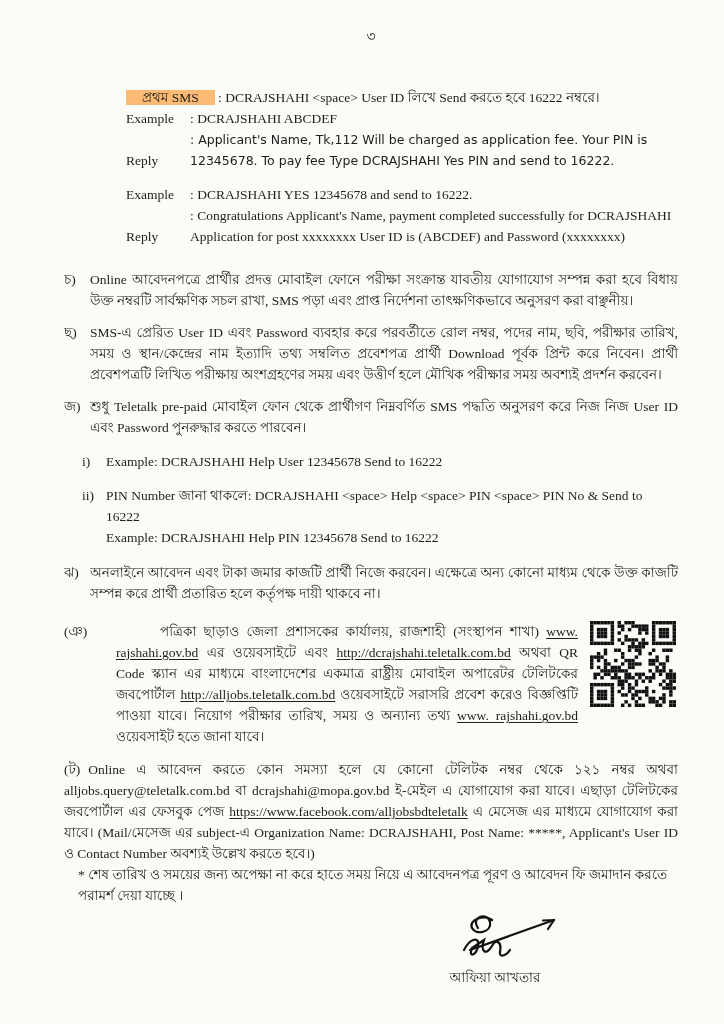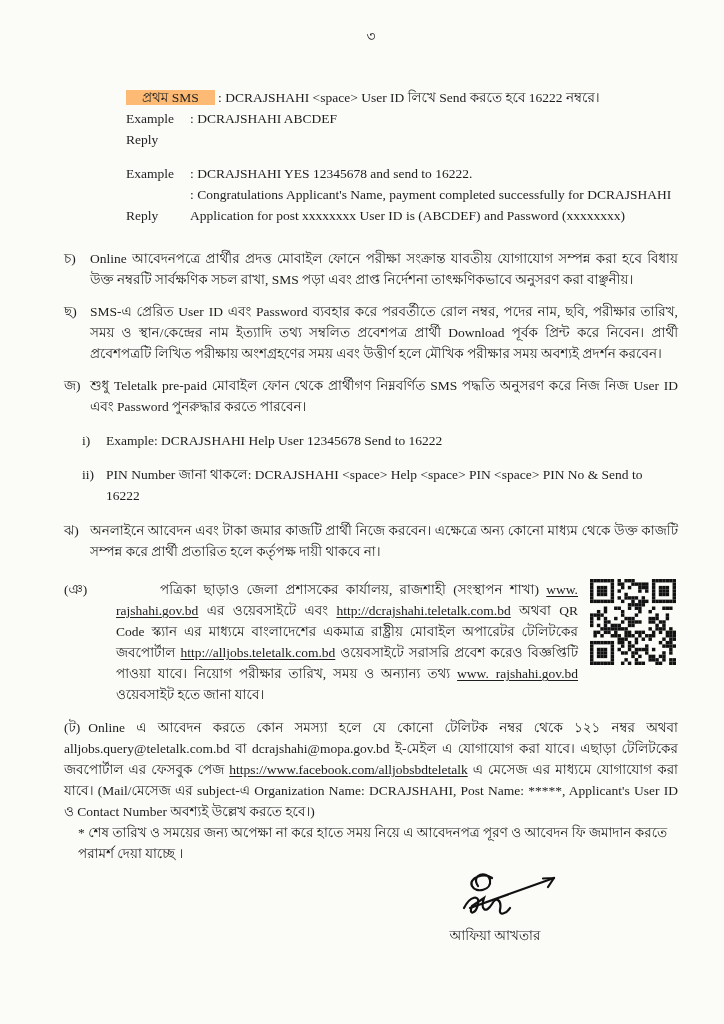--- a/index.html
+++ b/index.html
@@ -63,20 +63,21 @@
     <div class="sms-line1">
       <span class="hl">প্রথম SMS</span>
       <span>: DCRAJSHAHI &lt;space&gt; User ID লিখে Send করতে হবে 16222 নম্বরে।</span>
     </div>
     <div class="kv">
       <span class="k">Example</span>
       <span class="v">: DCRAJSHAHI  ABCDEF</span>
     </div>
     <div class="kv">
       <span class="k">Reply</span>
+      <span class="v sans">: Applicant's Name, Tk,112 Will be charged as application fee. Your PIN is  12345678. To pay fee   Type DCRAJSHAHI  Yes PIN and send to 16222.</span>
     </div>
   </div>
 
   <div class="sms-block" style="margin-top:13px;">
     <div class="kv">
       <span class="k">Example</span>
       <span class="v">: DCRAJSHAHI YES 12345678 and send to 16222.</span>
     </div>
     <div class="kv">
       <span class="k">Reply</span>
@@ -103,20 +104,21 @@
     <span class="lab">i)</span>
     <span class="txt">
       <div>Example: DCRAJSHAHI Help User 12345678 Send to 16222</div>
     </span>
   </div>
 
   <div class="help">
     <span class="lab">ii)</span>
     <span class="txt">
       <div>PIN Number জানা থাকলে: DCRAJSHAHI &lt;space&gt;  Help &lt;space&gt; PIN &lt;space&gt; PIN No &amp; Send to 16222</div>
+      <div>Example: DCRAJSHAHI Help PIN 12345678 Send to 16222</div>
     </span>
   </div>
 
   <div class="sec" style="margin-top:14px;">
     <span class="lab">ঝ)</span>
     <span class="txt">অনলাইনে আবেদন এবং টাকা জমার কাজটি প্রার্থী নিজে করবেন। এক্ষেত্রে অন্য কোনো মাধ্যম থেকে উক্ত কাজটি সম্পন্ন করে প্রার্থী প্রতারিত হলে কর্তৃপক্ষ দায়ী থাকবে না।</span>
   </div>
 
   <div class="sec-qr">
     <span class="lab">(ঞ)</span>

